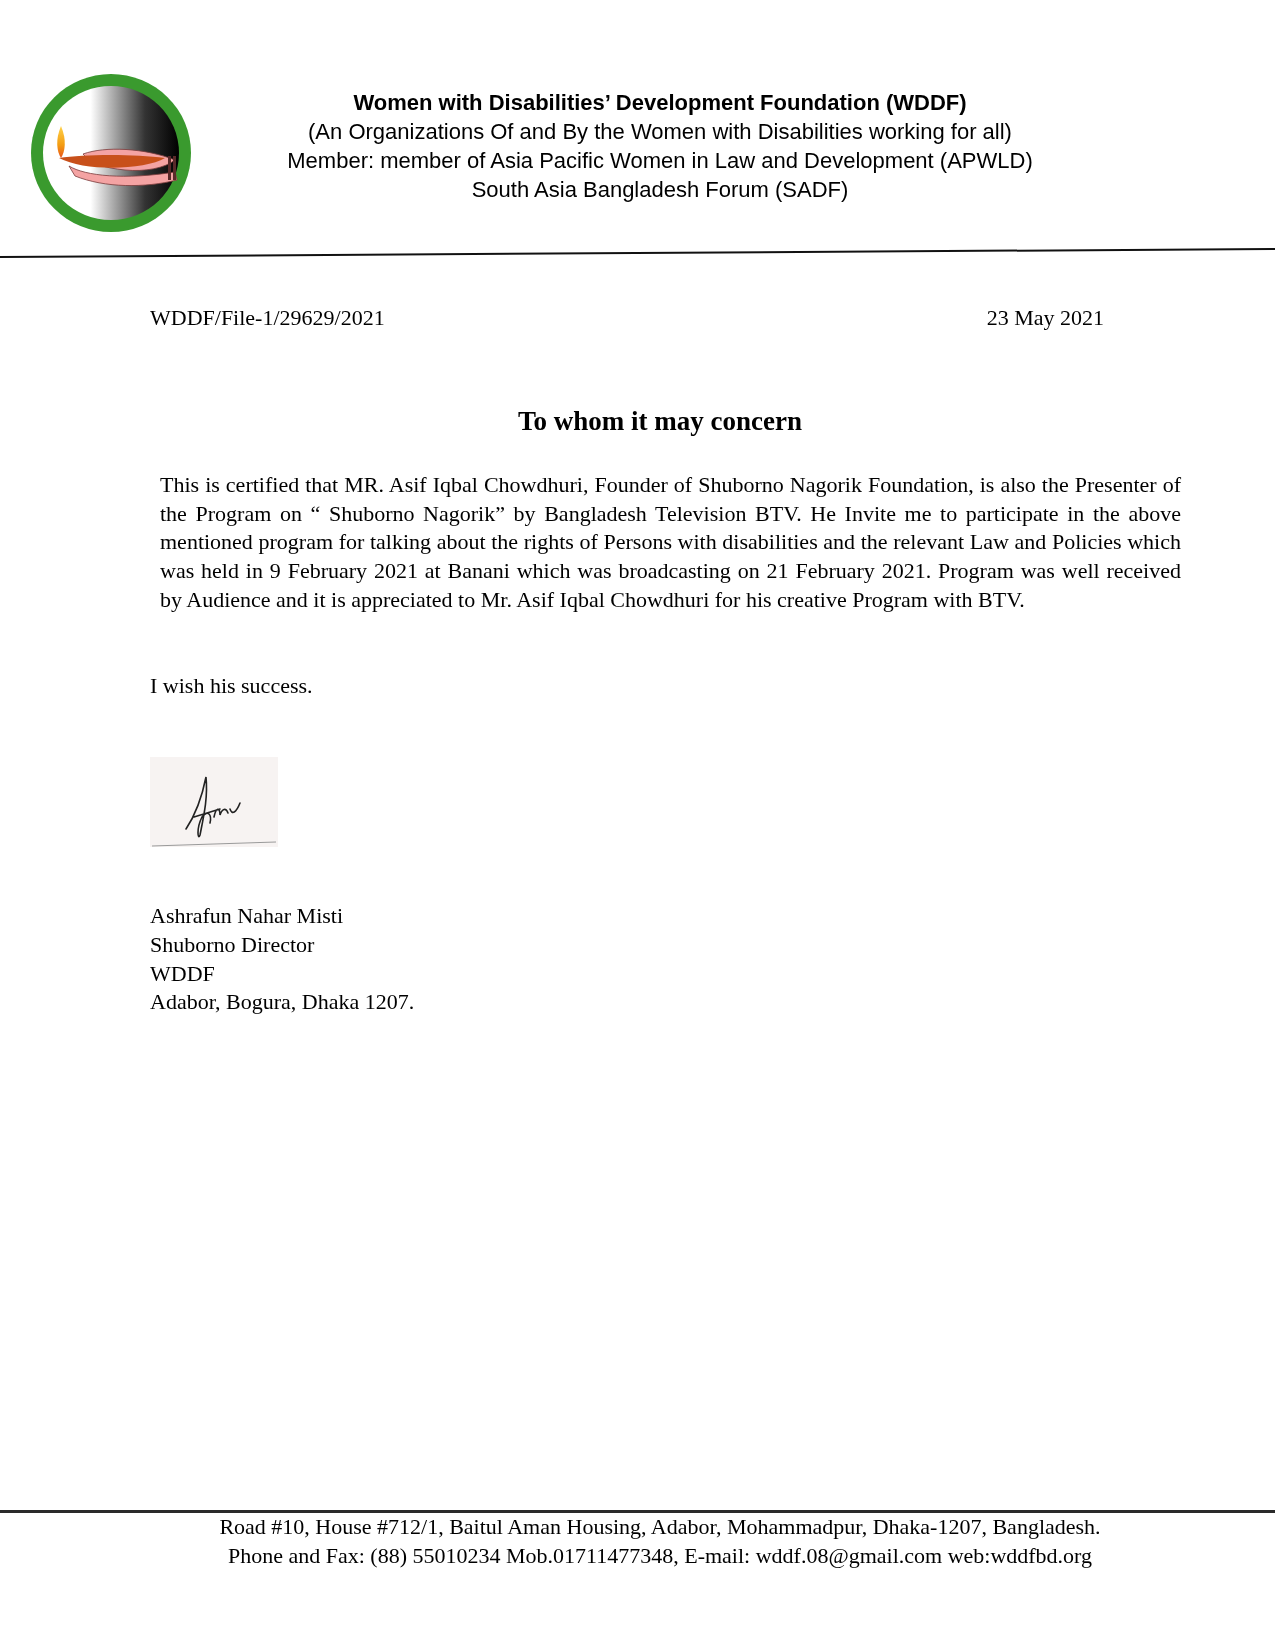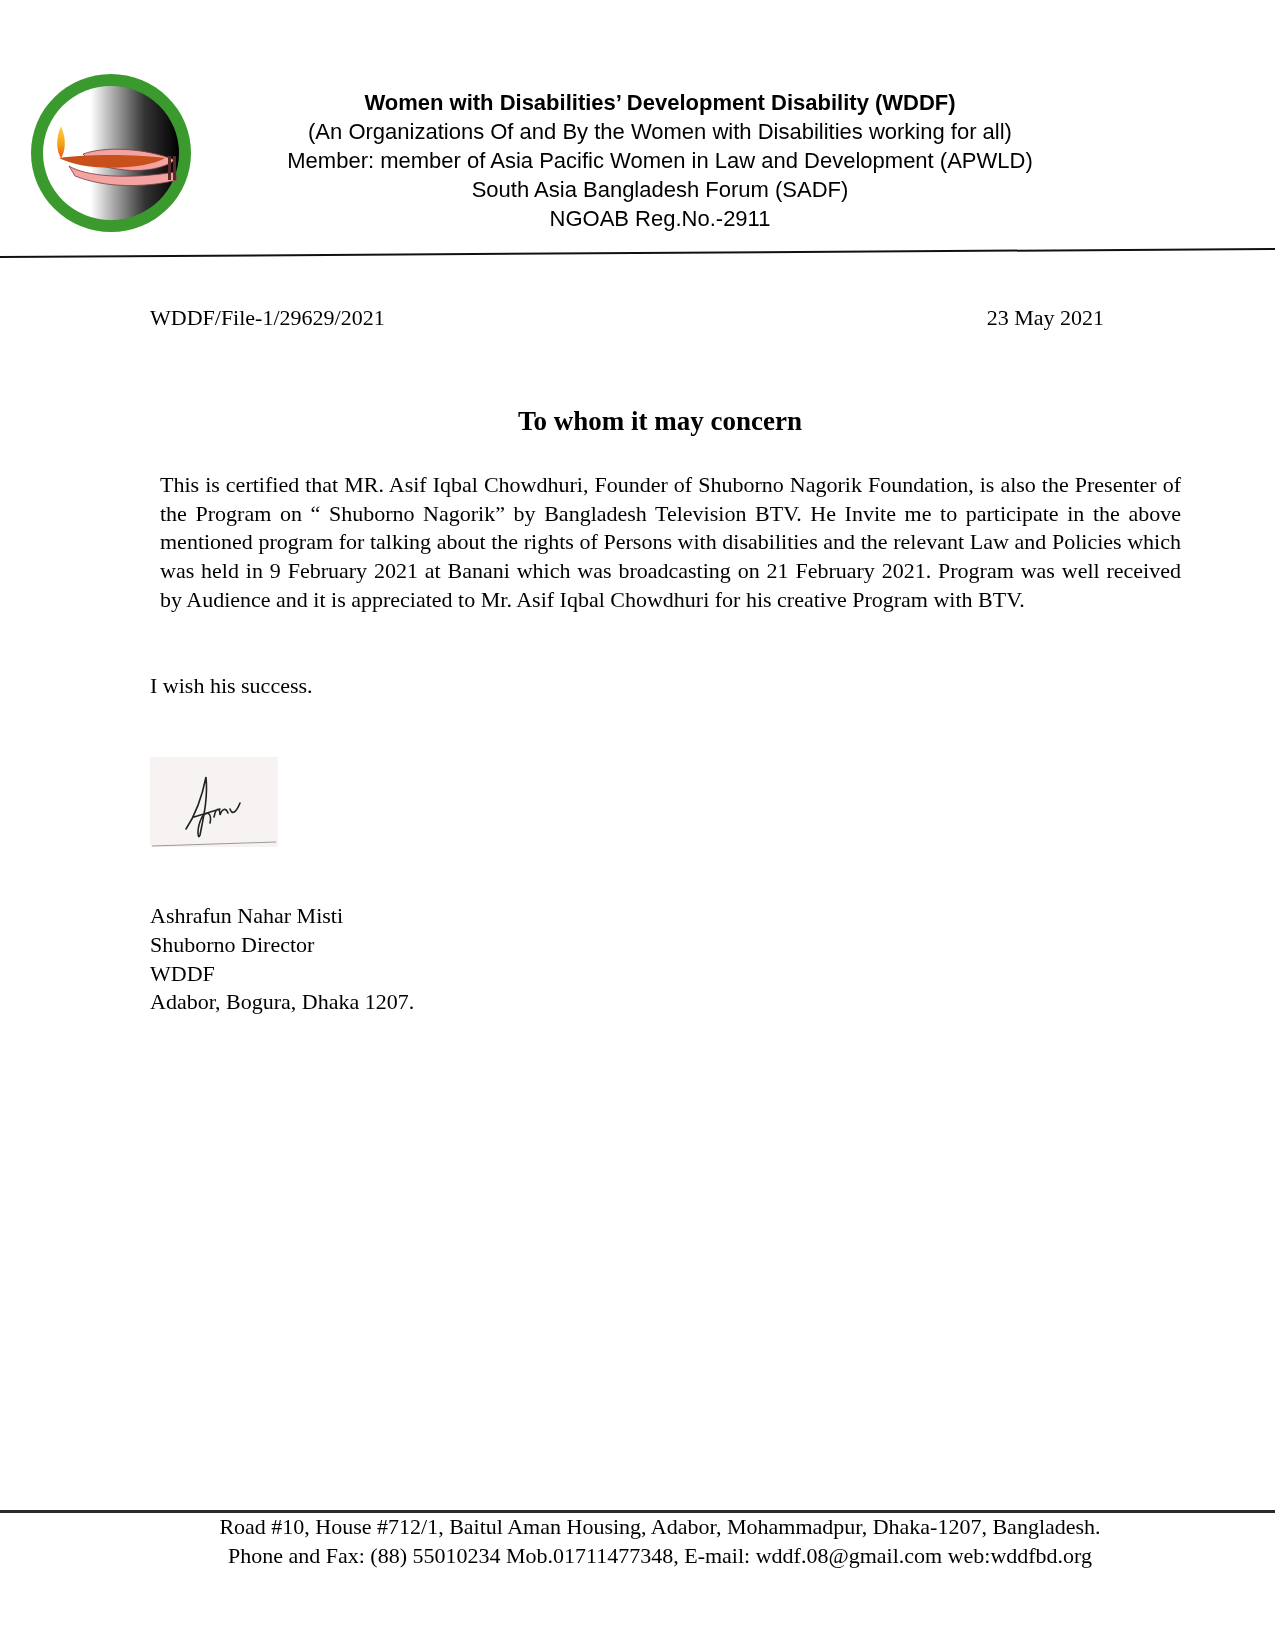--- a/index.html
+++ b/index.html
@@ -51,25 +51,24 @@
     <path d="M36 58 C30 72 32 84 36 90 C40 84 42 72 36 58 Z" fill="url(#flame)"></path>
     <path d="M58 86 C80 78 120 80 150 92 C140 100 120 104 100 102 C80 100 66 96 58 86 Z" fill="#f4a3a3" stroke="#7a3b3b" stroke-width="0.8"></path>
     <path d="M34 90 C60 86 110 86 140 90 C120 102 60 104 34 90 Z" fill="#c8501a"></path>
     <path d="M44 98 C60 108 100 112 150 104 L152 112 C120 120 80 120 50 108 Z" fill="#f4a3a3" stroke="#7a3b3b" stroke-width="0.8"></path>
     <rect x="143" y="88" width="3" height="24" fill="#5a2a2a"></rect>
     <rect x="148" y="88" width="3" height="24" fill="#5a2a2a"></rect>
   </svg>
 </div>
 
 <div class="abs letterhead">
-  <div class="org-name">Women with Disabilities’ Development Disability (WDDF)</div>
+  <div class="org-name">Women with Disabilities’ Development Foundation (WDDF)</div>
   <div>(An Organizations Of and By the Women with Disabilities working for all)</div>
   <div>Member: member of Asia Pacific Women in Law and Development (APWLD)</div>
   <div>South Asia Bangladesh Forum (SADF)</div>
-  <div>NGOAB Reg.No.-2911</div>
 </div>
 
 <svg class="abs head-rule" width="1275" height="12" viewBox="0 0 1275 12">
   <polygon points="0,8 1275,0 1275,2 0,10" fill="#111"></polygon>
 </svg>
 
 <div class="abs serif ref">WDDF/File-1/29629/2021</div>
 <div class="abs serif date">23 May 2021</div>
 
 <div class="abs serif title">To whom it may concern</div>

